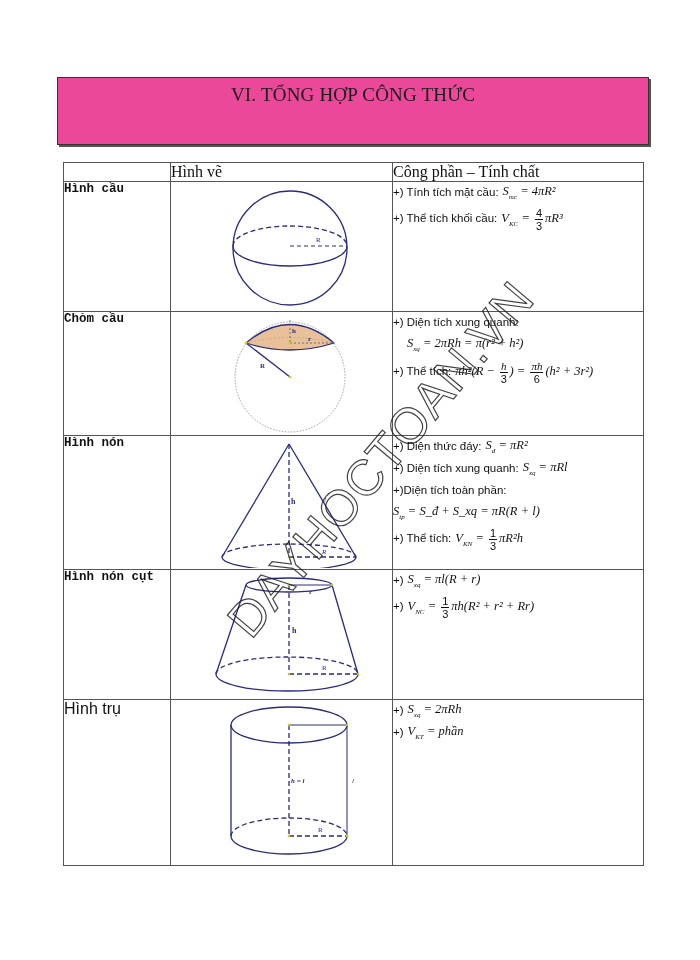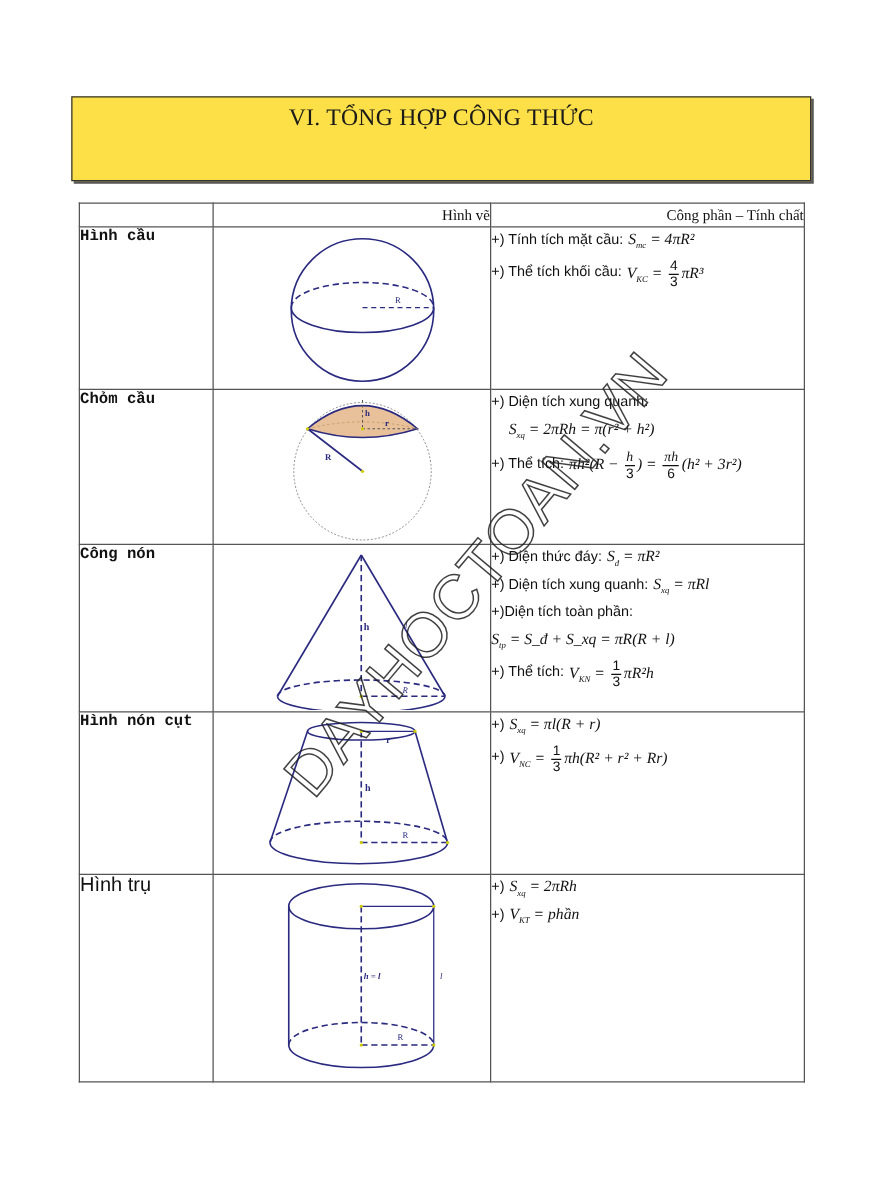--- a/index.html
+++ b/index.html
@@ -1,29 +1,29 @@
 <!DOCTYPE html>
 <html><head>
 <meta charset="utf-8">
 <style>
   html, body { margin:0; padding:0; background:#ffffff; }
   body { width:700px; height:960px; position:relative; overflow:hidden; font-family:"Liberation Serif", serif; color:#111; }
   .title-box {
     position:absolute; left:57px; top:77px; width:590px; height:66px;
-    background:#fde047; border:1px solid #333; box-shadow:2px 2px 0 #555;
+    background:#ec4899; border:1px solid #333; box-shadow:2px 2px 0 #555;
     text-align:center; font-family:"Liberation Serif", serif; color:#1a1a1a;
   }
   .title-box .l1 { font-size:19px; margin-top:6px; letter-spacing:0.2px; }
   .title-box .l2 { font-size:19px; margin-top:4px; letter-spacing:0.2px; }
   table.main {
     position:absolute; left:63px; top:162px; width:580px;
     border-collapse:collapse; table-layout:fixed;
   }
   table.main td, table.main th { border:1px solid #555; vertical-align:top; padding:0; }
-  table.main th { height:18px; font-weight:normal; font-size:12px; text-align:right; vertical-align:middle; font-family:"Liberation Serif", serif; }
+  table.main th { height:18px; font-weight:normal; font-size:16px; text-align:left; vertical-align:middle; font-family:"Liberation Serif", serif; }
   .name { font-weight:bold; font-size:12.5px; padding:5px 0 0 4px; font-family:Liberation Mono, monospace; }
   .name.sans { font-weight:normal; font-family:"Liberation Sans", sans-serif; font-size:16px; }
   .fig { position:relative; }
   .fig svg { display:block; margin:0 auto; }
   .formulas { padding:4px 0 0 5px; font-family:"Liberation Sans", sans-serif; font-size:11.5px; line-height:1; }
   .f { display:flex; align-items:center; min-height:22px; white-space:nowrap; }
   .math { font-family:"Liberation Serif", serif; font-style:italic; font-size:12.5px; margin-left:4px; }
   .math sub { font-size:7px; }
   .frac { display:inline-flex; flex-direction:column; align-items:center; vertical-align:middle; font-style:normal; font-family:"Liberation Sans", sans-serif; font-size:11px; margin:0 2px; }
   .frac .n { border-bottom:1px solid #111; padding:0 1px; line-height:12px; }
@@ -120,21 +120,21 @@
               </span><span>) =</span>
           <span class="frac it">
                 <span class="n">πh</span>
                 <span class="d" style="font-style:normal;font-family:'Liberation Sans',sans-serif">6</span>
               </span><span>(h² + 3r²)</span></span>
       </div>
     </td>
   </tr>
 
   <tr style="height:134px">
-    <td class="name">Công nón</td>
+    <td class="name">Hình nón</td>
     <td class="fig">
       <svg width="220" height="132" viewBox="0 0 220 132">
         <g fill="none" stroke="#2a2a80" stroke-width="1.3">
           <line x1="117" y1="8" x2="50" y2="121"></line>
           <line x1="117" y1="8" x2="184" y2="121"></line>
           <path d="M50,121 A67,13 0 0 0 184,121"></path>
           <path d="M50,121 A67,13 0 0 1 184,121" stroke-dasharray="5,3"></path>
           <line x1="117" y1="8" x2="117" y2="121" stroke-dasharray="5,3"></line>
           <line x1="117" y1="121" x2="184" y2="121" stroke-dasharray="5,3"></line>
         </g>

